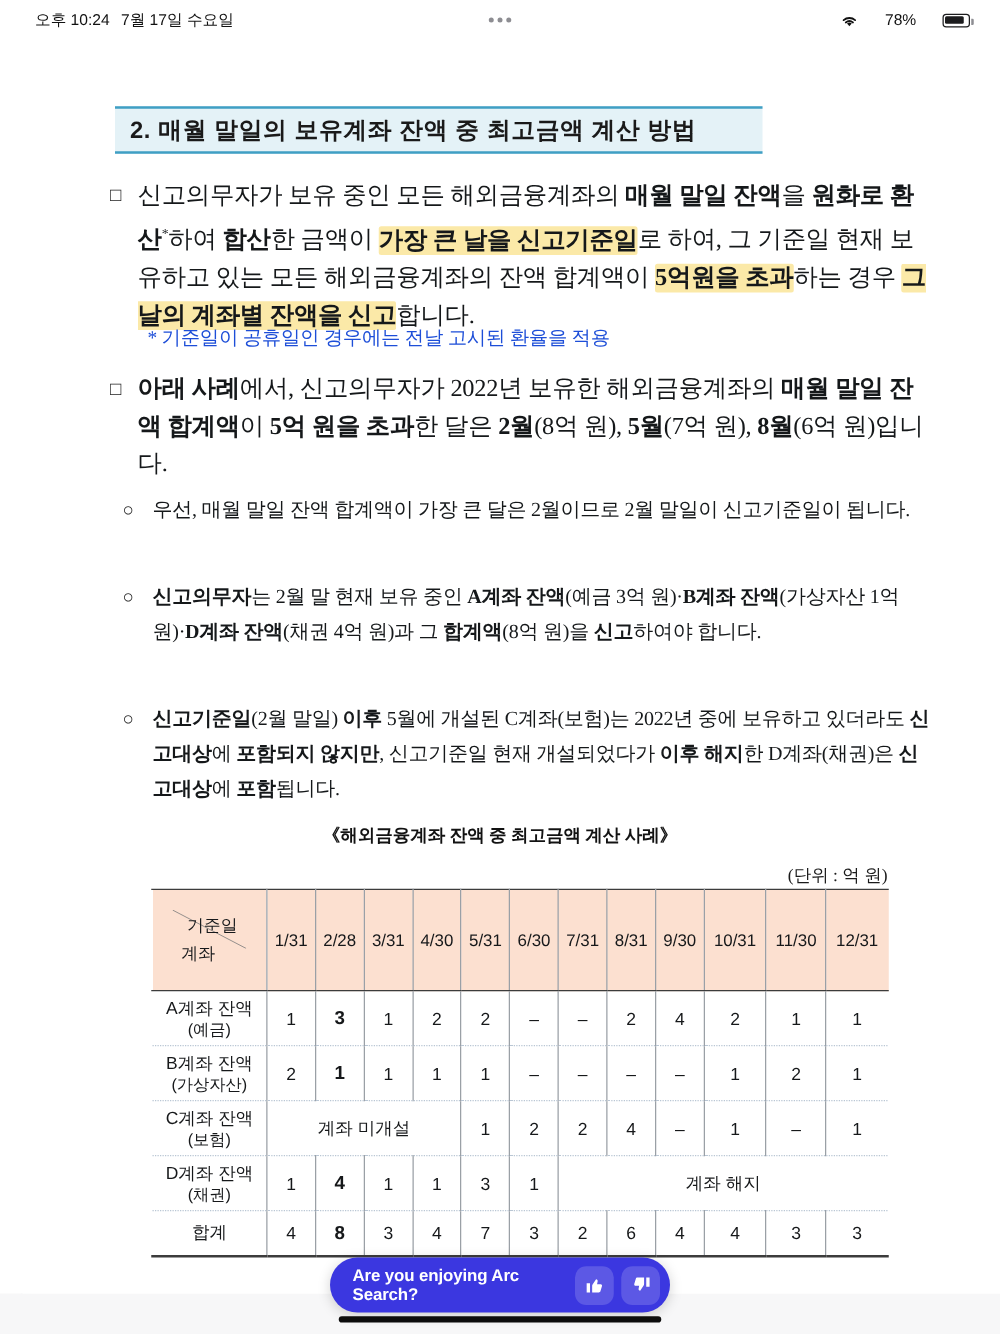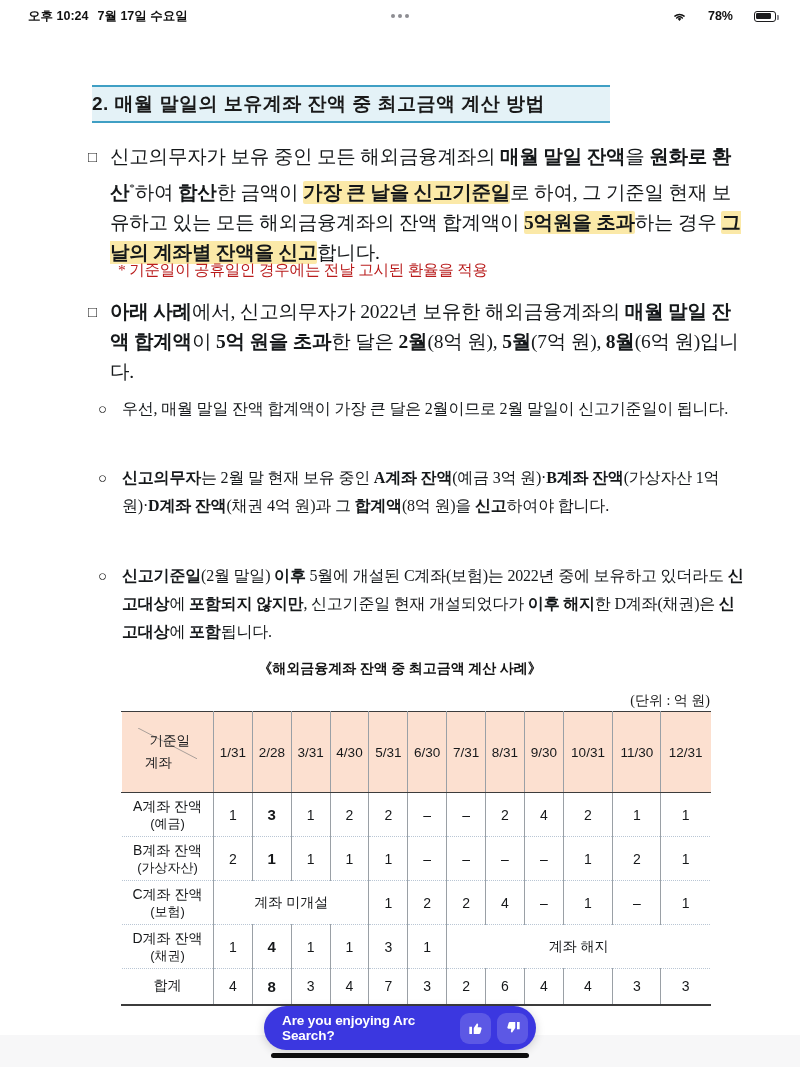--- a/index.html
+++ b/index.html
@@ -8,21 +8,21 @@
     background: #ffffff;
     font-family: "Liberation Serif", "DejaVu Serif", serif;
     overflow: hidden;
   }
 
   
   .statusbar {
     position: absolute; top: 0; left: 0; width: 800px; height: 32px;
     display: flex; align-items: center;
     font-family: "Liberation Sans", sans-serif;
-    font-size: 12.5px; font-weight: bold; color: #111;
+    font-size: 12.5px; font-weight: normal; color: #111;
     background: #ffffff; z-index: 40; padding-left: 20px;
   }
   .sb-left { position: absolute; left: 28px; display: flex; gap: 9px; align-items: baseline; }
   .sb-center { position: absolute; left: 0; width: 800px; display: flex; justify-content: center; }
   .sb-dots { display: flex; gap: 3px; }
   .sb-dots i { width: 4px; height: 4px; border-radius: 50%; background: #8d8d92; display: block; }
   .sb-right { position: absolute; right: 24px; display: flex; align-items: center; gap: 21px; }
   .wifi { width: 15px; height: 11px; position: relative; display: inline-block; }
   .batt { width: 22px; height: 11px; border: 1.4px solid #1c1c1e; border-radius: 3px; position: relative; display:inline-block; }
   .batt::after { content:""; position:absolute; right:-3.5px; top:3px; width:2px; height:5px; background:#8e8e93; border-radius:0 1px 1px 0; }
@@ -38,34 +38,34 @@
     font-size:13px; font-weight:bold; color:#dadde0; letter-spacing:.2px;
   }
 
   .doc { position:absolute; left:0; top:0; width:800px; height:1003px; background:#fff; }
 
   
   .heading {
     position:absolute; left:92px; top:53px; width:518px; height:38px;
     background:#e4f2f7;
     border-top:2.5px solid #3f9fc4; border-bottom:2.5px solid #3f9fc4;
-    display:flex; align-items:center; 
+    display:flex; align-items:center; padding-left:12px;
     font-family:"Liberation Sans", sans-serif;
     font-size:19px; font-weight:bold; color:#1a1a1a; letter-spacing:.5px;
   }
 
   
   .blk { position:absolute; display:flex; }
   .bullet-sq { width:22px; flex:0 0 22px; font-size:15px; line-height:30px; color:#222; }
   .bullet-ci { width:24px; flex:0 0 24px; font-size:15px; line-height:28px; color:#222; }
   .btext { font-size:19.5px; line-height:30px; color:#15181a; letter-spacing:-.2px; }
   .btext.sm { font-size:16px; line-height:28px; }
   b { font-weight:bold; }
   .hl { background:#fbe9a8; padding:1px 0; border-radius:2px; }
-  .fn { position:absolute; font-size:15.5px; color:#b91c1c; letter-spacing:-.2px; }
+  .fn { position:absolute; font-size:15.5px; color:#1d4ed8; letter-spacing:-.2px; }
   .sup { font-size:11px; vertical-align:super; }
 
   
   .tbl-caption {
     position:absolute; left:0; top:628px; width:800px; text-align:center;
     font-size:14px; font-weight:bold; color:#121212; letter-spacing:0px;
   }
   .tbl-unit {
     position:absolute; right:90px; top:660px;
     font-size:14px; color:#1a1a1a;

